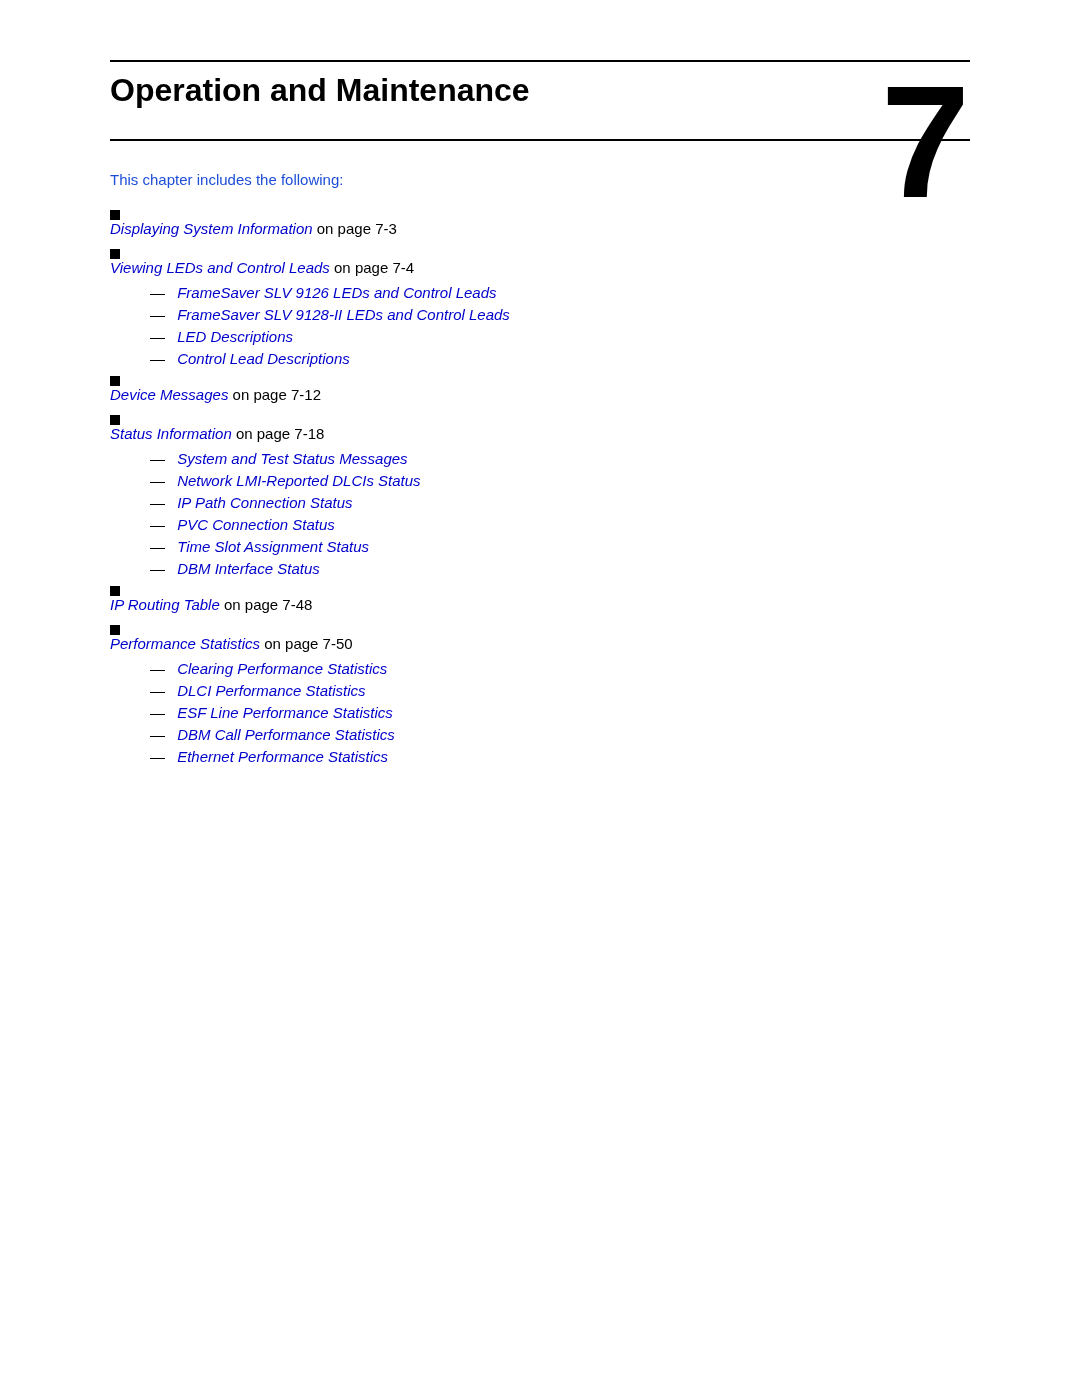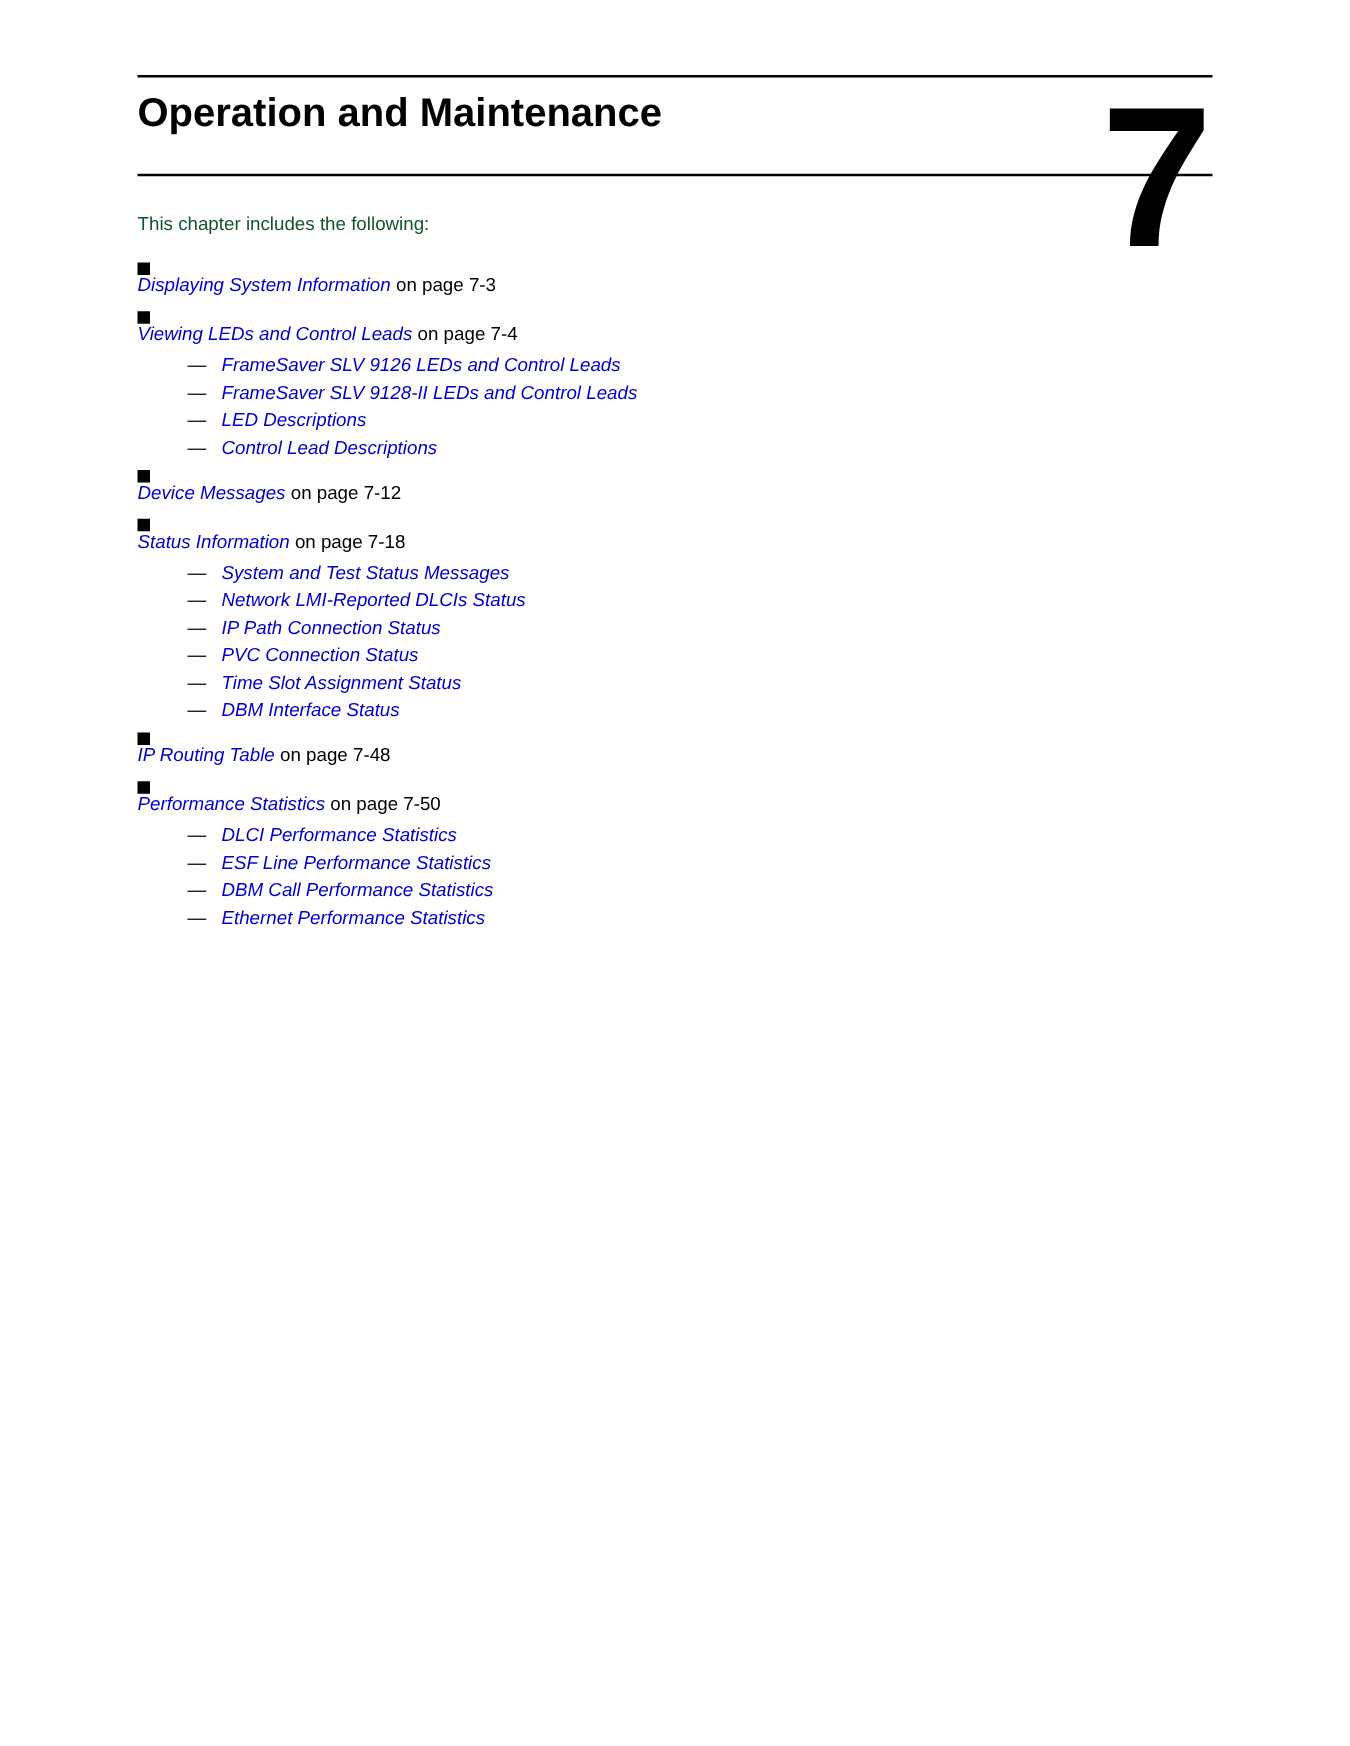--- a/index.html
+++ b/index.html
@@ -66,21 +66,21 @@
       margin-left: 110px;
       margin-top: 30px;
     }
 
     .content-area {
       margin: 30px 110px 0 110px;
     }
 
     .intro-text {
       font-size: 15px;
-      color: #14532d;
+      color: #1d4ed8;
       margin-bottom: 18px;
     }
 
     .toc-list {
       list-style: none;
       padding: 0;
       margin: 0;
     }
 
     .toc-item {
@@ -224,20 +224,24 @@
 
       <li class="toc-item bullet-item" style="margin-top:4px;">
         <span class="bullet-square"></span>
         <span>
           <a class="link-blue" href="#">Performance Statistics</a><span class="plain-text"> on page 7-50</span>
         </span>
       </li>
 
       <div class="dash-item">
         <span class="dash-prefix">—</span>
+        <a class="link-blue" href="#">Clearing Performance Statistics</a>
+      </div>
+      <div class="dash-item">
+        <span class="dash-prefix">—</span>
         <a class="link-blue" href="#">DLCI Performance Statistics</a>
       </div>
       <div class="dash-item">
         <span class="dash-prefix">—</span>
         <a class="link-blue" href="#">ESF Line Performance Statistics</a>
       </div>
       <div class="dash-item">
         <span class="dash-prefix">—</span>
         <a class="link-blue" href="#">DBM Call Performance Statistics</a>
       </div>

